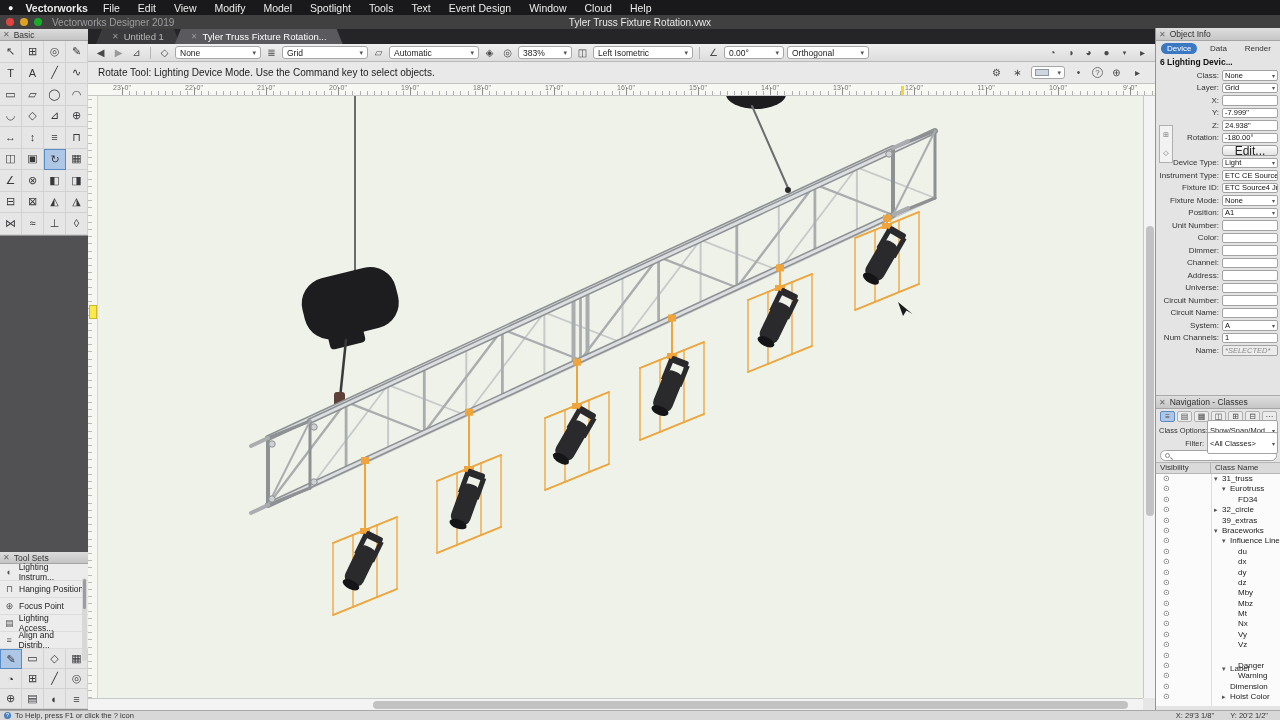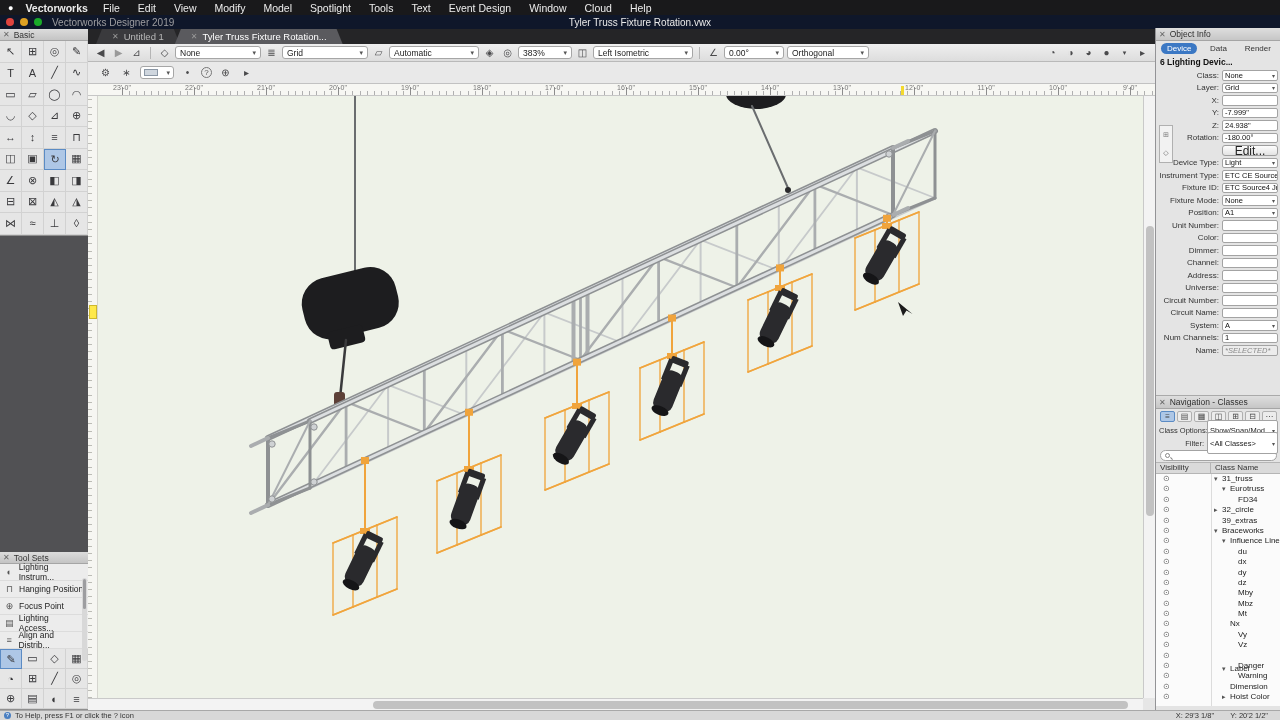--- a/index.html
+++ b/index.html
@@ -6,21 +6,21 @@
 html,body{background:#444;}
 #app{position:relative;width:1280px;height:720px;background:#515154;overflow:hidden;font-size:10px;color:#222;}
 
 
 #menubar{position:absolute;left:0;top:0;width:1280px;height:15px;background:#19191b;color:#ececec;display:flex;align-items:center;font-size:10.5px;padding-left:8px;}
 #menubar .apple{margin-right:12px;font-size:9px;color:#fff;}
 #menubar .appname{font-weight:bold;margin-right:6px;}
 #menubar .menu-item{padding:0 9px;}
 
 
-#titlebar{position:absolute;left:0;top:15px;width:1280px;height:14px;background:#0f172a;display:flex;align-items:center;font-size:10px;}
+#titlebar{position:absolute;left:0;top:15px;width:1280px;height:14px;background:#404040;display:flex;align-items:center;font-size:10px;}
 .traffic{width:8px;height:8px;border-radius:50%;margin-left:6px;}
 #titlebar .app-label{margin-left:10px;color:#9d9da0;z-index:1;}
 #titlebar .doc-title{position:absolute;left:0;right:0;text-align:center;color:#e9e9e9;}
 
 
 #dock-left{position:absolute;left:0;top:29px;width:88px;height:681px;background:#515154;}
 .palette{position:absolute;left:0;width:88px;background:#e2e2e2;border-bottom:1px solid #8f8f8f;}
 .palette-header{height:12px;background:linear-gradient(#dcdcdc,#c4c4c4);border-bottom:1px solid #a5a5a5;display:flex;align-items:center;font-size:8.5px;color:#333;padding:0 3px;gap:4px;}
 .palette-header .x{font-size:8px;color:#666;line-height:8px;}
 #basic-palette{top:0;}
@@ -290,20 +290,21 @@
       <span style="flex:1;"></span>
       <span class="tb-icon">◔</span>
       <span class="tb-icon">◑</span>
       <span class="tb-icon">◕</span>
       <span class="tb-icon">●</span>
       <span class="tb-icon" style="font-size:7px;">▾</span>
       <span class="tb-icon">▸</span>
     </div>
 
     <div id="modebar">
+      <span class="msg">Rotate Tool: Lighting Device Mode. Use the Command key to select objects.</span>
       <span class="tb-icon">⚙</span>
       <span class="tb-icon">∗</span>
       <span class="mini-combo">
           <span style="width:14px;height:7px;background:#cfd6de;border:1px solid #8b97a5;display:inline-block;"></span>
           <span class="arr" style="font-size:7px;color:#555;">▾</span>
         </span>
       <span class="tb-icon">•</span>
       <span class="help-circle">?</span>
       <span class="tb-icon">⊕</span>
       <span class="tb-icon">▸</span>
@@ -872,21 +873,21 @@
           </div>
           <div class="tree-row">
             <span class="eye">⊙</span>
             <span class="tr-name" style="padding-left: 16px;">
               <span class="disc"></span>
               <span>Mt</span>
             </span>
           </div>
           <div class="tree-row">
             <span class="eye">⊙</span>
-            <span class="tr-name" style="padding-left: 16px; flex-direction: column;">
+            <span class="tr-name" style="padding-left: 16px;">
               <span class="disc"></span>
               <span>Nx</span>
             </span>
           </div>
           <div class="tree-row">
             <span class="eye">⊙</span>
             <span class="tr-name" style="padding-left: 16px;">
               <span class="disc"></span>
               <span>Vy</span>
             </span>

